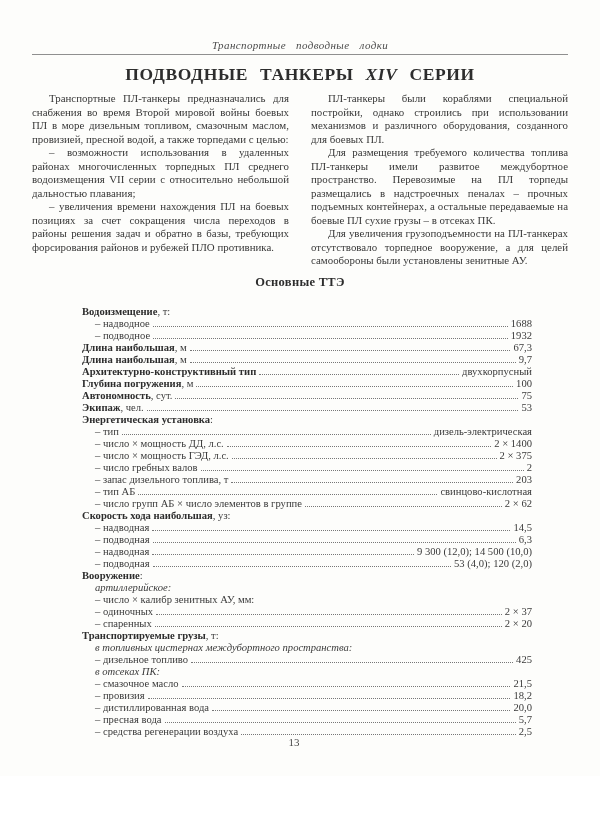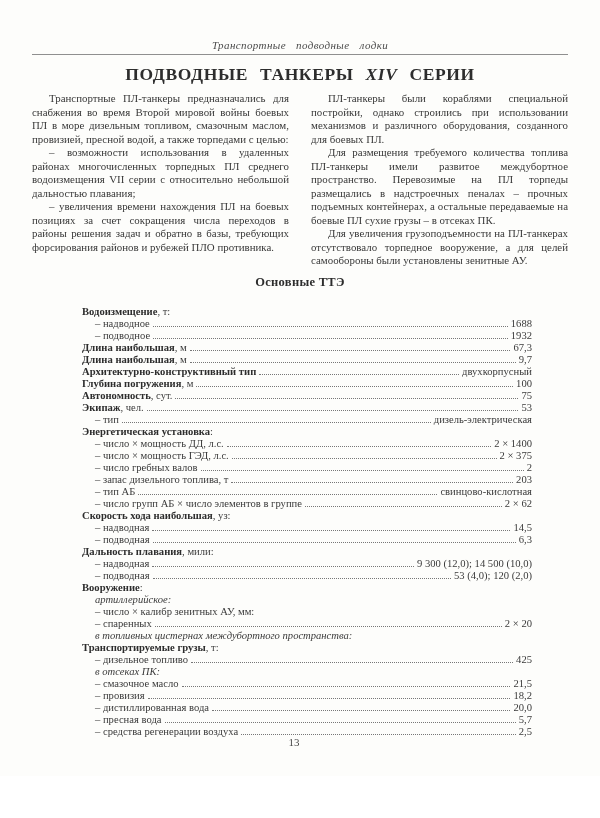--- a/index.html
+++ b/index.html
@@ -110,29 +110,29 @@
       <div class="spec-row">
         <span class="spec-label"><b>Автономность</b><span>, сут.</span></span>
         <span class="leader"></span>
         <span class="spec-value">75</span>
       </div>
       <div class="spec-row">
         <span class="spec-label"><b>Экипаж</b><span>, чел.</span></span>
         <span class="leader"></span>
         <span class="spec-value">53</span>
       </div>
+      <div class="spec-row no-value">
+        <span class="spec-label"><b>Энергетическая установка</b><span>:</span></span>
+
+      </div>
       <div class="spec-row ind1">
         <span class="spec-label"><span>– тип</span></span>
         <span class="leader"></span>
         <span class="spec-value">дизель-электрическая</span>
       </div>
-      <div class="spec-row no-value">
-        <span class="spec-label"><b>Энергетическая установка</b><span>:</span></span>
-
-      </div>
       <div class="spec-row ind1">
         <span class="spec-label"><span>– число × мощность ДД, л.с.</span></span>
         <span class="leader"></span>
         <span class="spec-value">2 × 1400</span>
       </div>
       <div class="spec-row ind1">
         <span class="spec-label"><span>– число × мощность ГЭД, л.с.</span></span>
         <span class="leader"></span>
         <span class="spec-value">2 × 375</span>
       </div>
@@ -163,24 +163,20 @@
       <div class="spec-row ind1">
         <span class="spec-label"><span>– надводная</span></span>
         <span class="leader"></span>
         <span class="spec-value">14,5</span>
       </div>
       <div class="spec-row ind1">
         <span class="spec-label"><span>– подводная</span></span>
         <span class="leader"></span>
         <span class="spec-value">6,3</span>
       </div>
-      <div class="spec-row no-value">
-        <span class="spec-label"><b>Дальность плавания</b><span>, мили:</span></span>
-
-      </div>
       <div class="spec-row ind1">
         <span class="spec-label"><span>– надводная</span></span>
         <span class="leader"></span>
         <span class="spec-value">9 300 (12,0); 14 500 (10,0)</span>
       </div>
       <div class="spec-row ind1">
         <span class="spec-label"><span>– подводная</span></span>
         <span class="leader"></span>
         <span class="spec-value">53 (4,0); 120 (2,0)</span>
       </div>
@@ -190,32 +186,37 @@
       </div>
       <div class="spec-row ind1 no-value">
         <span class="spec-label"><i>артиллерийское:</i></span>
 
       </div>
       <div class="spec-row ind1 no-value">
         <span class="spec-label"><span>– число × калибр зенитных АУ, мм:</span></span>
 
       </div>
       <div class="spec-row ind1">
+        <span class="spec-label"><span>– одиночных</span></span>
+        <span class="leader"></span>
+        <span class="spec-value">2 × 37</span>
+      </div>
+      <div class="spec-row ind1">
         <span class="spec-label"><span>– спаренных</span></span>
         <span class="leader"></span>
         <span class="spec-value">2 × 20</span>
       </div>
+      <div class="spec-row no-value">
+        <span class="spec-label"><b>Транспортируемые грузы</b><span>, т:</span></span>
+
+      </div>
       <div class="spec-row ind1 no-value">
         <span class="spec-label"><i>в топливных цистернах междубортного пространства:</i></span>
 
       </div>
-      <div class="spec-row no-value">
-        <span class="spec-label"><b>Транспортируемые грузы</b><span>, т:</span></span>
-
-      </div>
       <div class="spec-row ind1">
         <span class="spec-label"><span>– дизельное топливо</span></span>
         <span class="leader"></span>
         <span class="spec-value">425</span>
       </div>
       <div class="spec-row ind1 no-value">
         <span class="spec-label"><i>в отсеках ПК:</i></span>
 
       </div>
       <div class="spec-row ind1">

